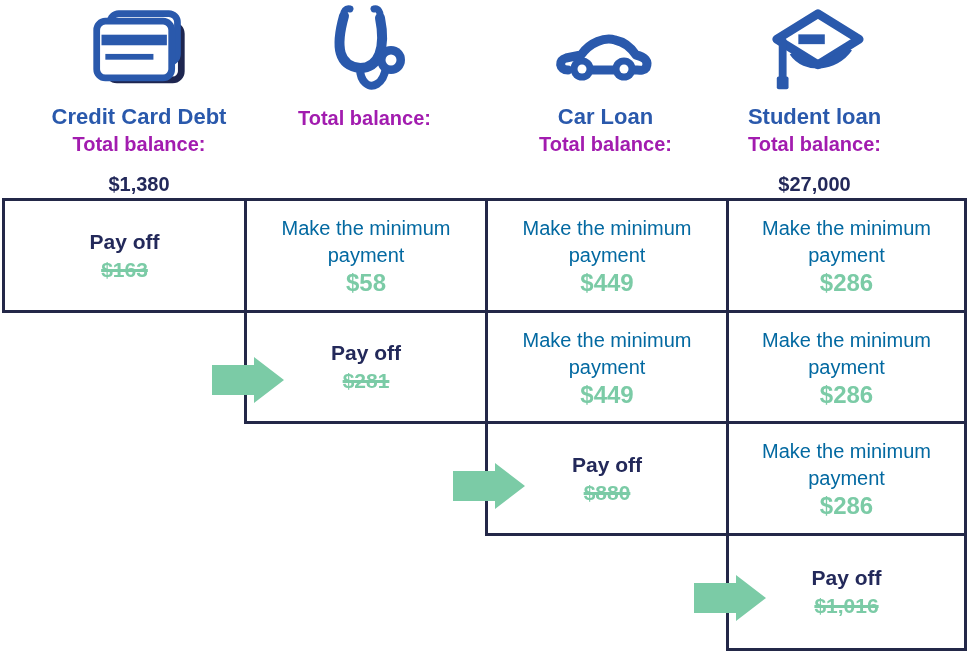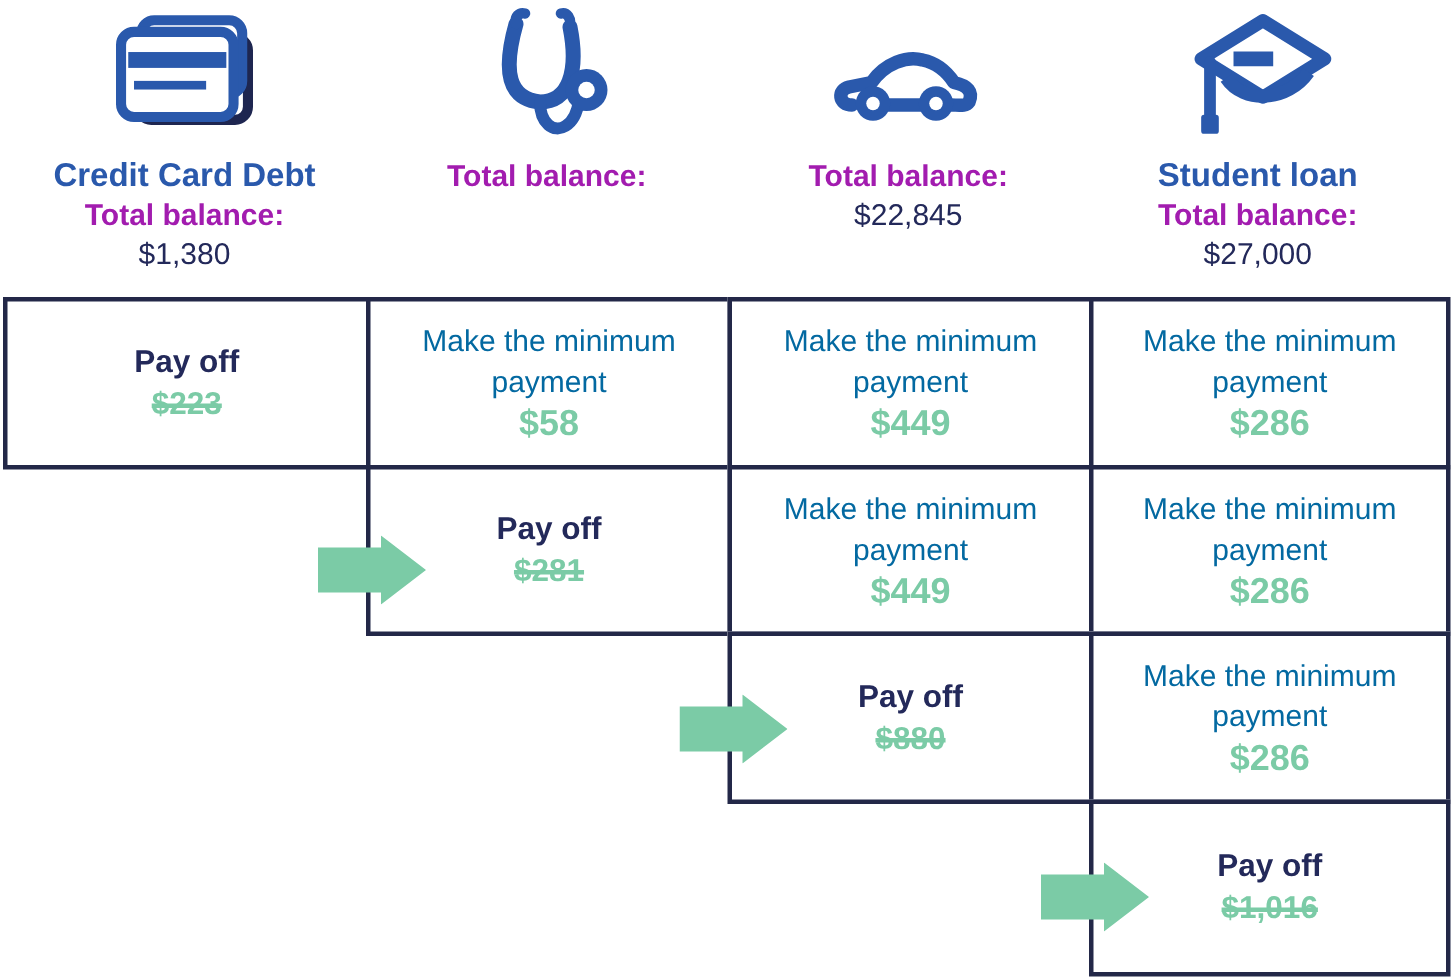--- a/index.html
+++ b/index.html
@@ -4,39 +4,39 @@
 <style>
   html,body{margin:0;padding:0;background:#ffffff;}
   body{font-family:"Liberation Sans","DejaVu Sans",sans-serif;color:#23295A;}
   .stage{position:relative;width:970px;height:653px;background:#fff;overflow:hidden;}
 
   
   .col-head{position:absolute;top:0;height:196px;text-align:center;}
   .icon-wrap{height:104px;display:flex;align-items:center;justify-content:center;}
   .col-title{font-size:22px;font-weight:bold;color:#2A59AC;line-height:26px;}
   .col-balance-label{font-size:20px;font-weight:bold;color:#a21caf;line-height:26px;margin-top:1px;}
-  .col-balance{font-size:20px;font-weight:normal;color:#23295A;line-height:26px;}
+  .col-balance{font-size:20px;font-weight:bold;color:#23295A;line-height:26px;margin-top:14px;}
 
   
   .cell{position:absolute;box-sizing:border-box;border:3px solid #232848;background:#fff;
         display:flex;flex-direction:column;align-items:center;justify-content:center;text-align:center;}
   .minline{font-size:20px;line-height:27px;color:#0369a1;}
   .amount{font-size:24px;line-height:27px;font-weight:bold;color:#7BCBA6;}
   .payoff-label{font-size:21px;line-height:28px;font-weight:bold;color:#23295A;text-align:right;}
   .amount.strike{font-size:21px;line-height:28px;text-decoration:line-through;text-decoration-thickness:2.5px;}
 
   
   .arrow{position:absolute;width:72px;height:46px;z-index:5;}
 </style>
 </head>
 <body>
 
 <div class="stage">
 
-  <div class="col-head" style="left:2px;width:242px;">
+  <div class="col-head" style="left:18px;width:242px;">
     <div class="icon-wrap">
       <svg width="100" height="92" viewBox="0 0 104 92">
         <rect x="20" y="18" width="76" height="57" rx="9" fill="none" stroke="#1E2650" stroke-width="7"></rect>
         <rect x="22" y="6" width="70" height="51" rx="9" fill="#fff" stroke="#2A59AC" stroke-width="7"></rect>
         <rect x="8" y="14" width="78" height="59" rx="9" fill="#fff" stroke="#2A59AC" stroke-width="7"></rect>
         <rect x="13" y="28" width="68" height="11" fill="#2A59AC"></rect>
         <rect x="17" y="48" width="50" height="6" fill="#2A59AC"></rect>
       </svg>
     </div>
     <div class="col-title">Credit Card Debt</div>
@@ -62,42 +62,42 @@
     <div class="icon-wrap">
       <svg width="104" height="72" viewBox="0 0 104 72">
         <path d="M14 54 C5 54 4 44 12 42 L27 39 C36 26 51 21 61 24 C71 26 78 33 82 39 C91 41 95 45 92 52 C90 55 85 54 80 54" fill="none" stroke="#2A59AC" stroke-width="9" stroke-linecap="round" stroke-linejoin="round"></path>
         <path d="M38 54 L60 54" stroke="#2A59AC" stroke-width="9"></path>
         <circle cx="28" cy="53" r="11.5" fill="#2A59AC"></circle>
           <circle cx="28" cy="53" r="4.5" fill="#fff"></circle>
         <circle cx="70" cy="53" r="11.5" fill="#2A59AC"></circle>
           <circle cx="70" cy="53" r="4.5" fill="#fff"></circle>
       </svg>
     </div>
+    <div class="col-title">Car Loan</div>
     <div class="col-balance-label">Total balance:</div>
-    <div class="col-balance">$22,845</div>
   </div>
 
-  <div class="col-head" style="left:718px;width:241px;">
+  <div class="col-head" style="left:694px;width:241px;">
     <div class="icon-wrap">
       <svg width="98" height="92" viewBox="0 0 100 92">
         <polygon points="53,7 95,33 53,59 11,33" fill="none" stroke="#2A59AC" stroke-width="9" stroke-linejoin="round"></polygon>
         <path d="M33 33 L60 33" stroke="#2A59AC" stroke-width="10"></path>
         <path d="M28 46 C40 64 70 62 84 42" fill="none" stroke="#2A59AC" stroke-width="9"></path>
         <path d="M17 35 L17 74" stroke="#2A59AC" stroke-width="8" stroke-linecap="round"></path>
         <rect x="11" y="71" width="12" height="13" rx="2" fill="#2A59AC"></rect>
       </svg>
     </div>
     <div class="col-title">Student loan</div>
     <div class="col-balance-label">Total balance:</div>
     <div class="col-balance">$27,000</div>
   </div>
 
   <div class="cell" style="left:2px;top:198px;width:245px;height:115px">
     <div class="payoff-label">Pay off</div>
-    <div class="amount strike">$223</div>
+    <div class="amount strike">$163</div>
   </div>
   <div class="cell" style="left:244px;top:198px;width:244px;height:115px">
     <div class="minline">Make the minimum</div>
     <div class="minline">payment</div>
     <div class="amount">$58</div>
   </div>
   <div class="cell" style="left:485px;top:198px;width:244px;height:115px">
     <div class="minline">Make the minimum</div>
     <div class="minline">payment</div>
     <div class="amount">$449</div>

